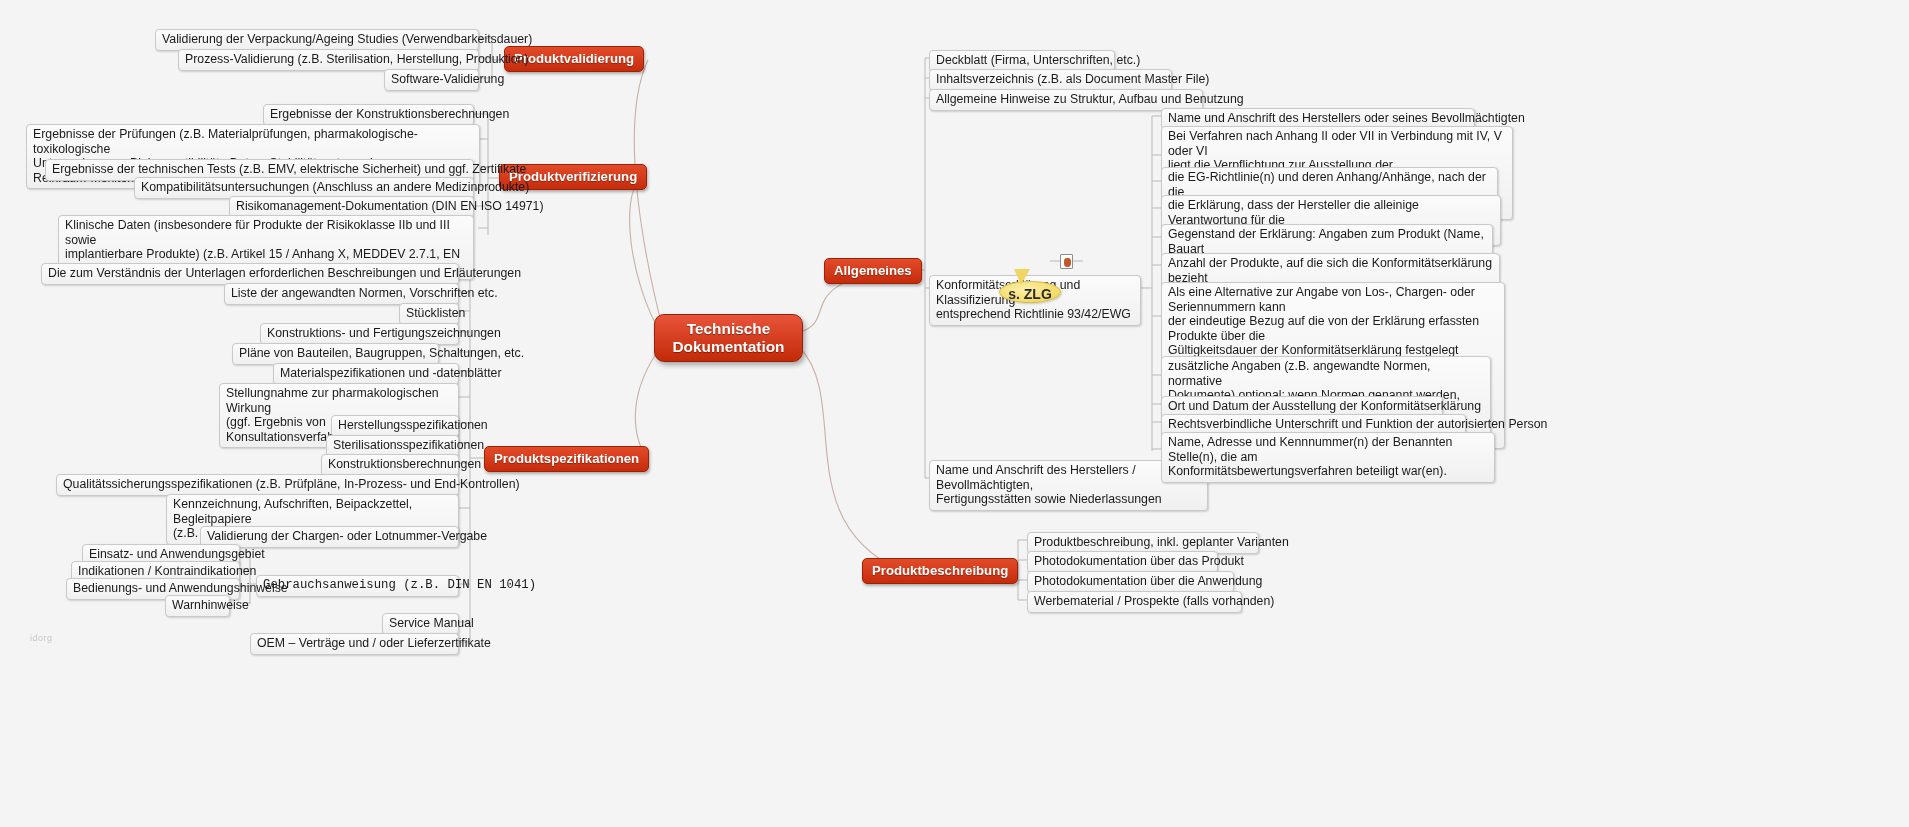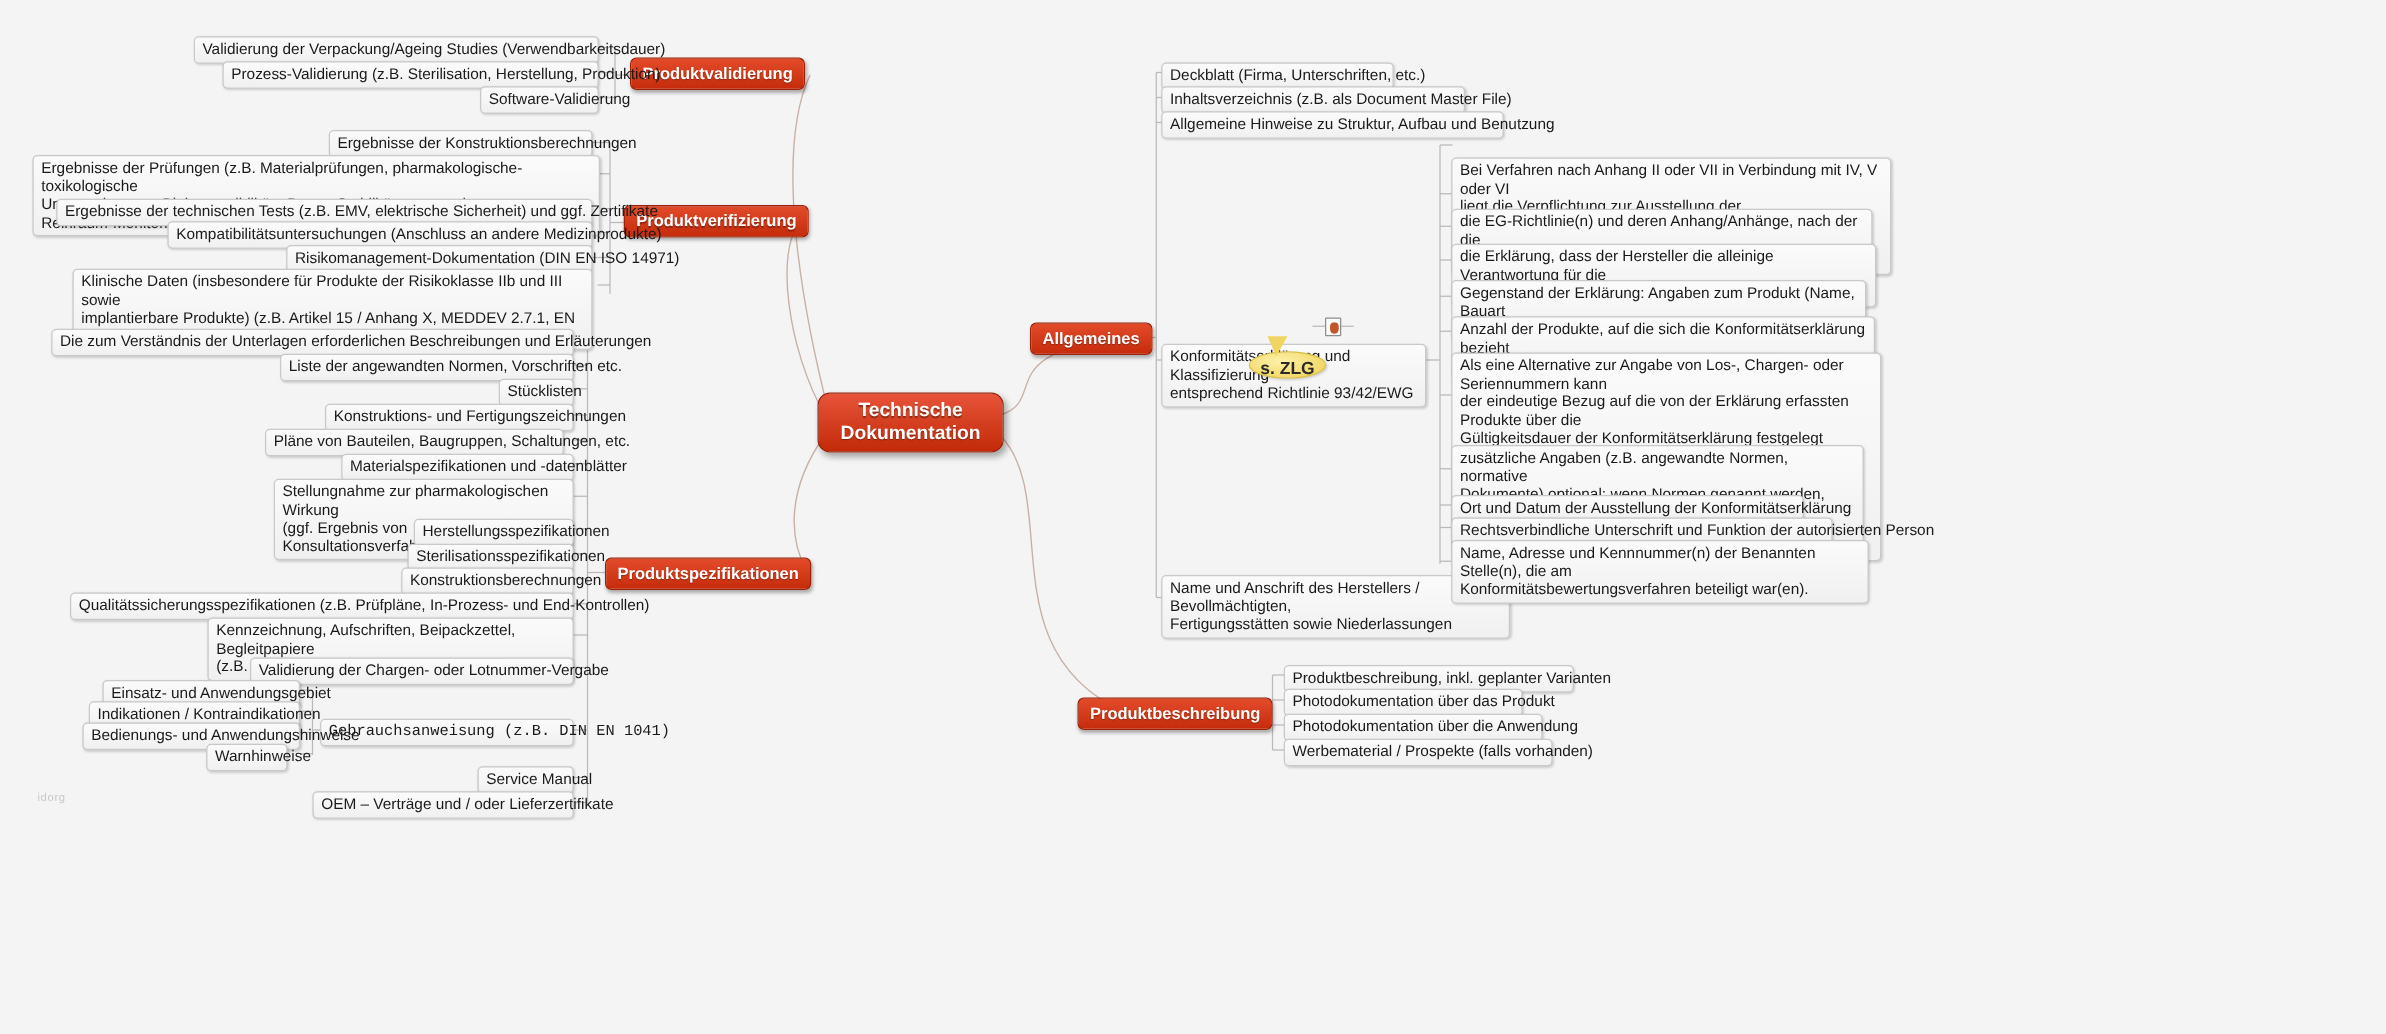--- a/index.html
+++ b/index.html
@@ -232,21 +232,21 @@
   <div class="node" style="left:229px; top:196px; width:245px;">Risikomanagement-Dokumentation (DIN EN ISO 14971)</div>
   <div class="node wrap" style="left:58px; top:215px; width:416px;">Klinische Daten (insbesondere für Produkte der Risikoklasse IIb und III sowie
 implantierbare Produkte) (z.B. Artikel 15 / Anhang X, MEDDEV 2.7.1, EN 14155-1/-2)</div>
 
   <div class="rednode" style="left:484px; top:446px;">Produktspezifikationen</div>
 
   <div class="node" style="left:41px; top:263px; width:418px;">Die zum Verständnis der Unterlagen erforderlichen Beschreibungen und Erläuterungen</div>
   <div class="node" style="left:224px; top:283px; width:235px;">Liste der angewandten Normen, Vorschriften etc.</div>
   <div class="node" style="left:399px; top:303px; width:60px;">Stücklisten</div>
   <div class="node" style="left:260px; top:323px; width:199px;">Konstruktions- und Fertigungszeichnungen</div>
-  <div class="node" style="left:212px; top:343px; width:239px;">Pläne von Bauteilen, Baugruppen, Schaltungen, etc.</div>
+  <div class="node" style="left:232px; top:343px; width:207px;">Pläne von Bauteilen, Baugruppen, Schaltungen, etc.</div>
   <div class="node" style="left:273px; top:363px; width:186px;">Materialspezifikationen und -datenblätter</div>
   <div class="node wrap" style="left:219px; top:383px; width:240px;">Stellungnahme zur pharmakologischen Wirkung
 (ggf. Ergebnis von Konsultationsverfahren)</div>
   <div class="node" style="left:331px; top:415px; width:128px;">Herstellungsspezifikationen</div>
   <div class="node" style="left:326px; top:435px; width:133px;">Sterilisationsspezifikationen</div>
   <div class="node" style="left:321px; top:454px; width:138px;">Konstruktionsberechnungen</div>
   <div class="node" style="left:56px; top:474px; width:403px;">Qualitätssicherungsspezifikationen (z.B. Prüfpläne, In-Prozess- und End-Kontrollen)</div>
   <div class="node wrap" style="left:166px; top:494px; width:293px;">Kennzeichnung, Aufschriften, Beipackzettel, Begleitpapiere
 (z.B. DIN EN 980, ISO 15223)</div>
   <div class="node" style="left:200px; top:526px; width:259px;">Validierung der Chargen- oder Lotnummer-Vergabe</div>
@@ -270,20 +270,21 @@
 Fertigungsstätten sowie Niederlassungen</div>
 
   <div class="callout" style="left:999px; top:250px; width:62px; height:22px;">
     <span>s. ZLG</span>
   </div>
   <div class="callout-tail" style="left:1014px; top:269px;"></div>
   <div class="attach-icon" style="left:1060px; top:254px;">
     <div class="blob"></div>
   </div>
 
+  <div class="node" style="left:1161px; top:108px; width:314px;">Name und Anschrift des Herstellers oder seines Bevollmächtigten</div>
   <div class="node wrap" style="left:1161px; top:126px; width:352px;">Bei Verfahren nach Anhang II oder VII in Verbindung mit IV, V oder VI
 liegt die Verpflichtung zur Ausstellung der Konformitätserklärung
 ausschließlich beim Hersteller (vgl. z.B. 93/42/EWG Anhang VII Abs. 6.1).</div>
   <div class="node wrap" style="left:1161px; top:167px; width:337px;">die EG-Richtlinie(n) und deren Anhang/Anhänge, nach der die
 Konformität erklärt wird</div>
   <div class="node wrap" style="left:1161px; top:195px; width:340px;">die Erklärung, dass der Hersteller die alleinige Verantwortung für die
 Ausstellung der Konformitätserklärung trägt</div>
   <div class="node wrap" style="left:1161px; top:224px; width:332px;">Gegenstand der Erklärung: Angaben zum Produkt (Name, Bauart
 oder Modellnummer)</div>
   <div class="node wrap" style="left:1161px; top:253px; width:339px;">Anzahl der Produkte, auf die sich die Konformitätserklärung bezieht

